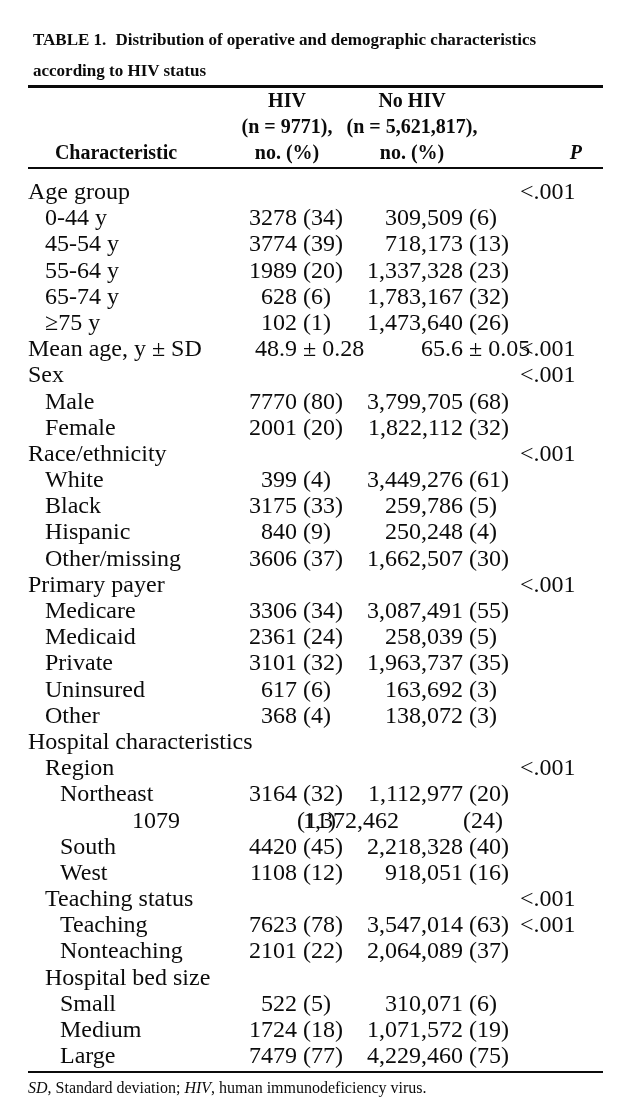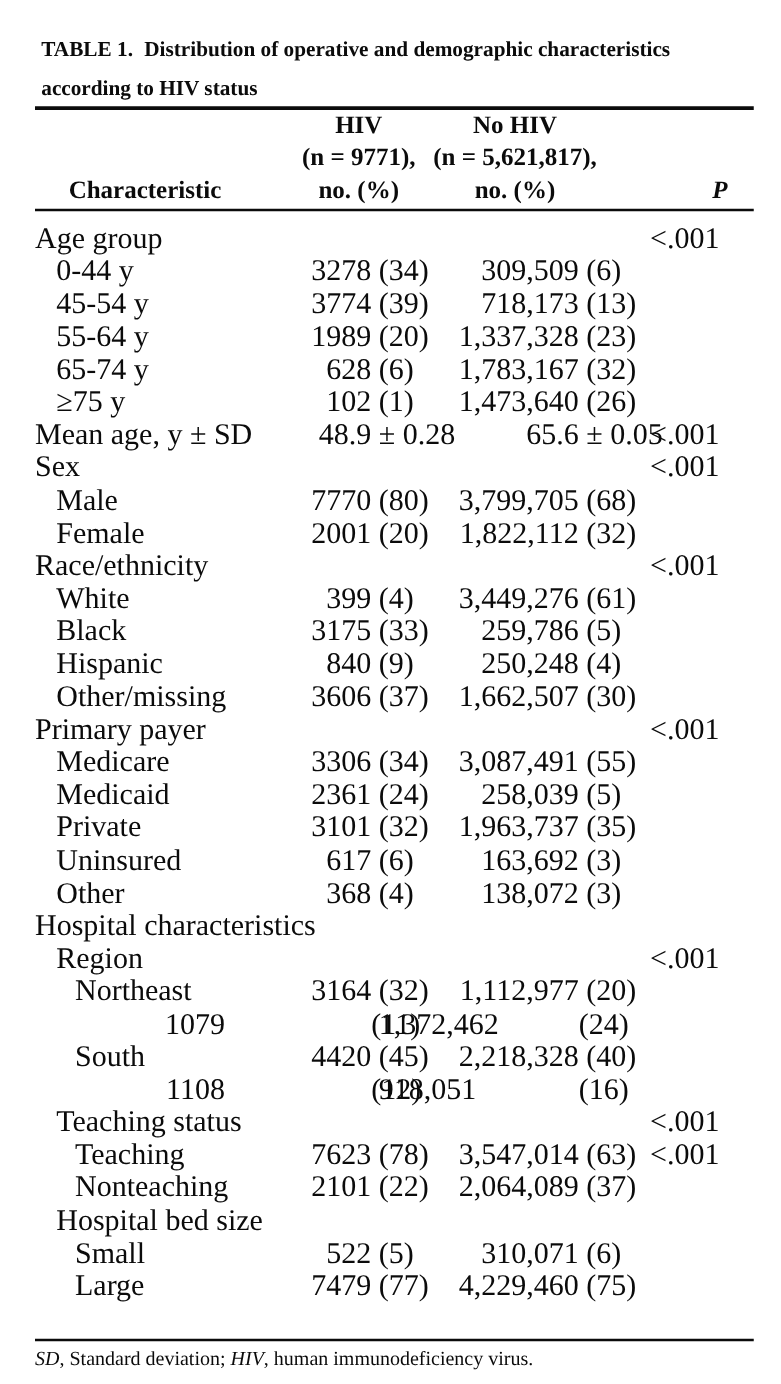--- a/index.html
+++ b/index.html
@@ -352,20 +352,21 @@
     <span class="c num">4420</span>
     <span class="c"></span>
     <span class="c pct">(45)</span>
     <span class="c num">2,218,328</span>
     <span class="c"></span>
     <span class="c pct">(40)</span>
     <span class="c pval"></span>
   </div>
 
   <div class="row">
+    <span class="c label ind2">West</span>
     <span class="c num">1108</span>
     <span class="c"></span>
     <span class="c pct">(12)</span>
     <span class="c num">918,051</span>
     <span class="c"></span>
     <span class="c pct">(16)</span>
     <span class="c pval"></span>
   </div>
 
   <div class="row">
@@ -416,20 +417,30 @@
     <span class="c label ind2">Small</span>
     <span class="c num">522</span>
     <span class="c"></span>
     <span class="c pct">(5)</span>
     <span class="c num">310,071</span>
     <span class="c"></span>
     <span class="c pct">(6)</span>
     <span class="c pval"></span>
   </div>
 
+  <div class="row">
+    <span class="c label ind2">Medium</span>
+    <span class="c num">1724</span>
+    <span class="c"></span>
+    <span class="c pct">(18)</span>
+    <span class="c num">1,071,572</span>
+    <span class="c"></span>
+    <span class="c pct">(19)</span>
+    <span class="c pval"></span>
+  </div>
 
   <div class="row">
     <span class="c label ind2">Large</span>
     <span class="c num">7479</span>
     <span class="c"></span>
     <span class="c pct">(77)</span>
     <span class="c num">4,229,460</span>
     <span class="c"></span>
     <span class="c pct">(75)</span>
     <span class="c pval"></span>

